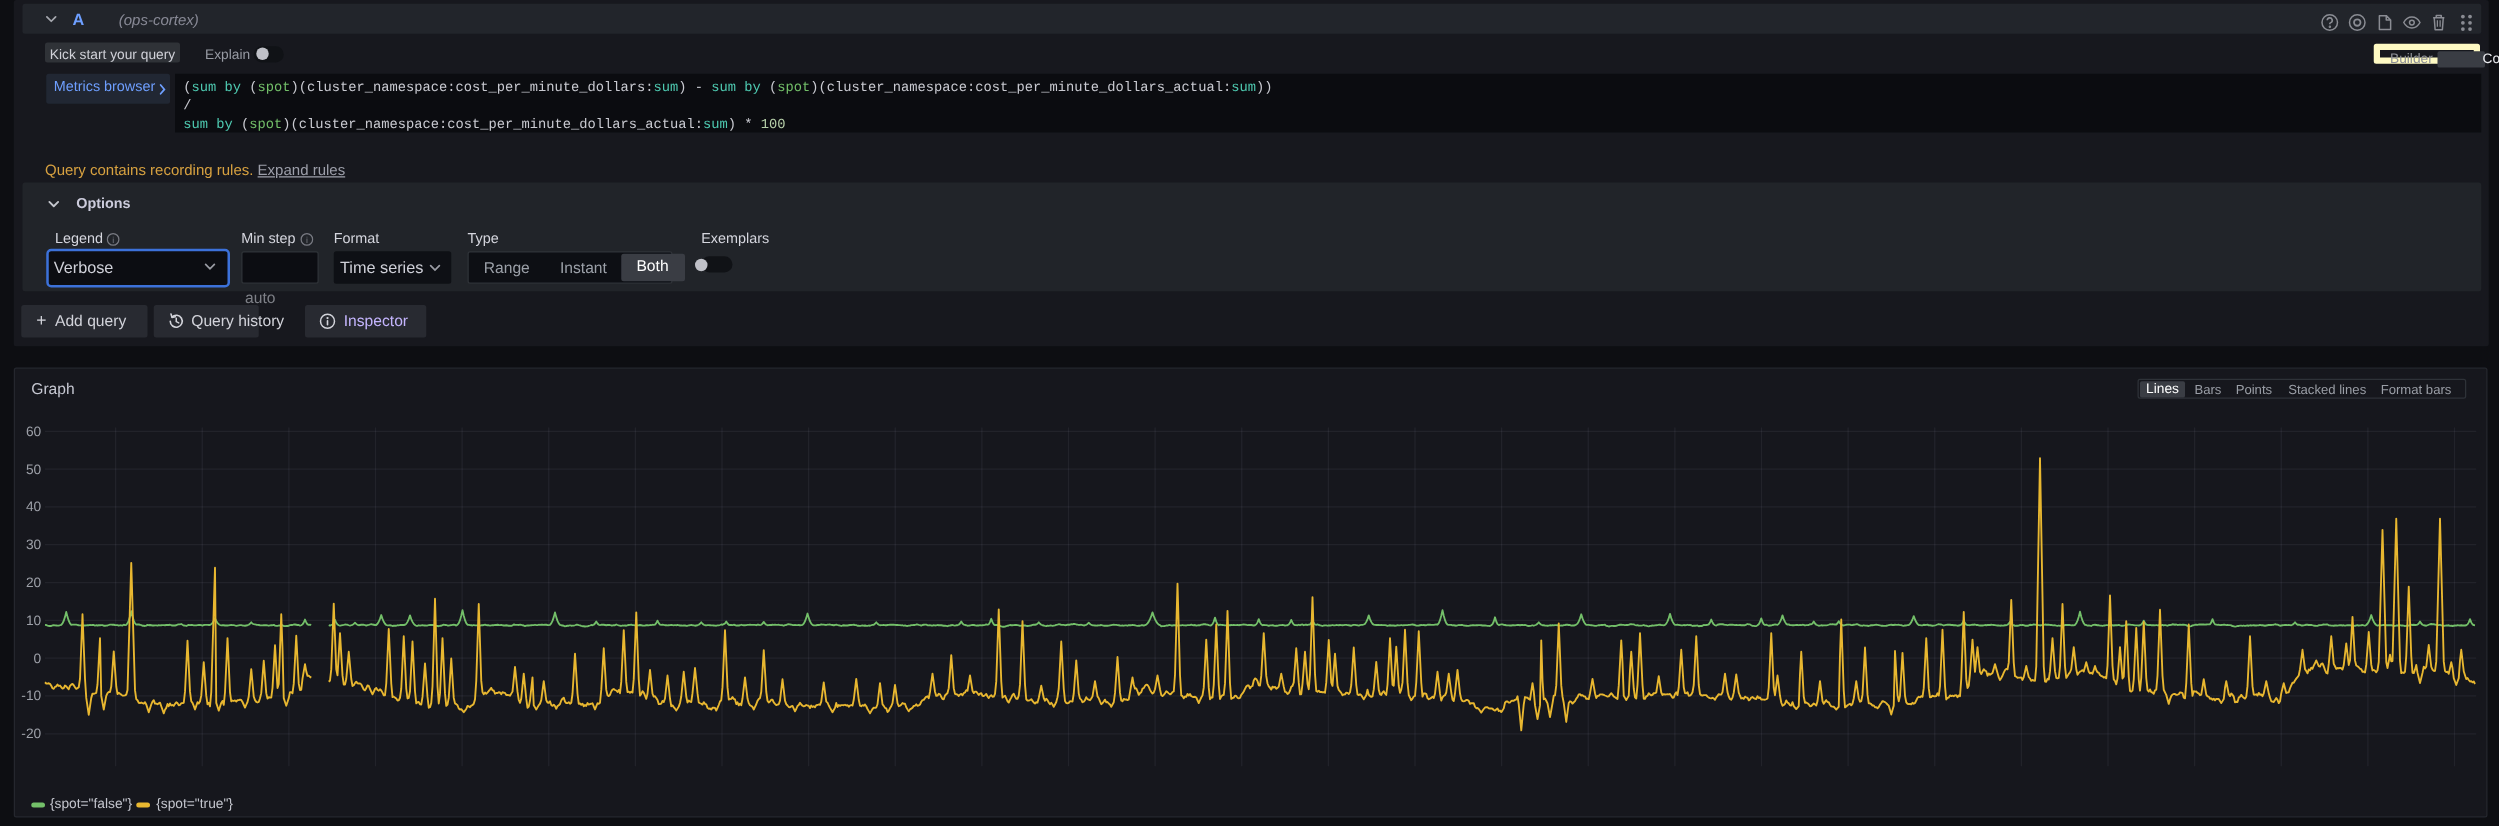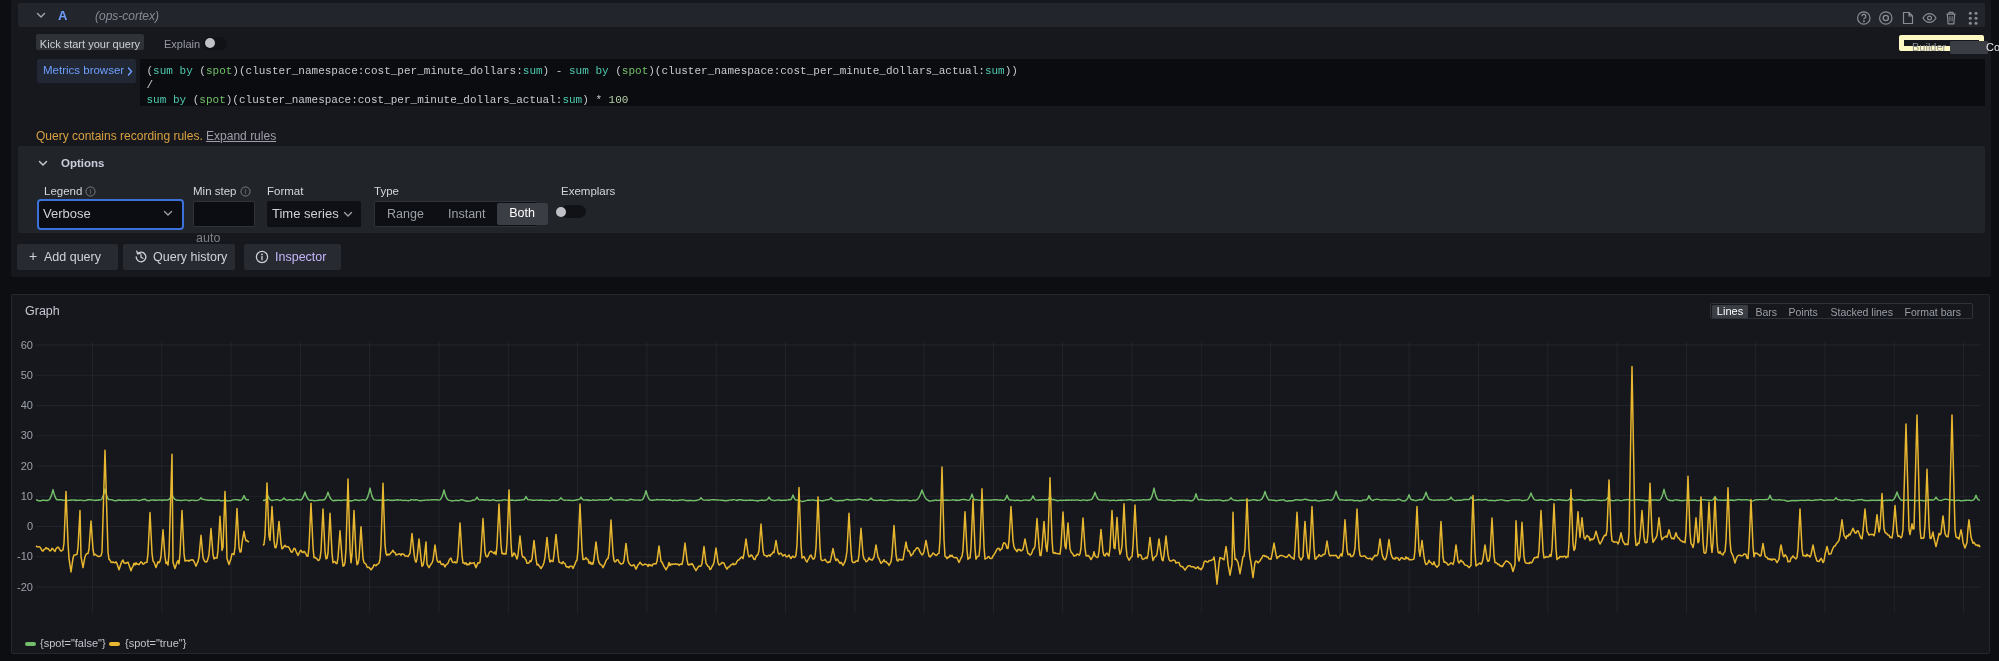--- a/index.html
+++ b/index.html
@@ -110,21 +110,21 @@
     </div>
     <div class="abs" style="left:543px; top:59px; width:25px; height:13px; background:#101216; border-radius:7px;">
       <div class="abs" style="left:-5.5px; top:1.5px; width:10px; height:10px; border-radius:50%; background:#c0c1c8;"></div>
     </div>
   </div>
 
   <div class="abs" style="left:6px; top:244px; width:101px; height:26px; background:#282a31; border-radius:2px;">
     <div class="txt" style="left:12px; top:4px; font-size:14px; color:#d2d3da;">+</div>
     <div class="txt" style="left:27px; top:6px; font-size:12.5px; font-weight:500; color:#d2d3da;">Add query</div>
   </div>
-  <div class="abs" style="left:112px; top:244px; width:112px; height:26px; background:#282a31; border-radius:2px;">
+  <div class="abs" style="left:112px; top:244px; width:84px; height:26px; background:#282a31; border-radius:2px;">
     <svg class="abs" style="left:11px; top:6px;" width="14" height="14" viewBox="0 0 14 14">
         <path d="M2.2 7 a4.8 4.8 0 1 0 1.4 -3.4" stroke="#d2d3da" stroke-width="1.3" fill="none" stroke-linecap="round"></path>
         <path d="M2.8 1.2 L3.6 3.9 L6.3 3.4" stroke="#d2d3da" stroke-width="1.3" fill="none" stroke-linecap="round" stroke-linejoin="round"></path>
         <path d="M7 4.5 L7 7.3 L9 8.3" stroke="#d2d3da" stroke-width="1.2" fill="none" stroke-linecap="round"></path>
       </svg>
     <div class="txt" style="left:30px; top:6px; font-size:12.5px; font-weight:500; color:#d2d3da;">Query history</div>
   </div>
   <div class="abs" style="left:233px; top:244px; width:97px; height:26px; background:#282a31; border-radius:2px;">
     <svg class="abs" style="left:11px; top:6px;" width="14" height="14" viewBox="0 0 14 14">
         <circle cx="7" cy="7" r="5.6" stroke="#d2d3da" fill="none" stroke-width="1.2"></circle>

